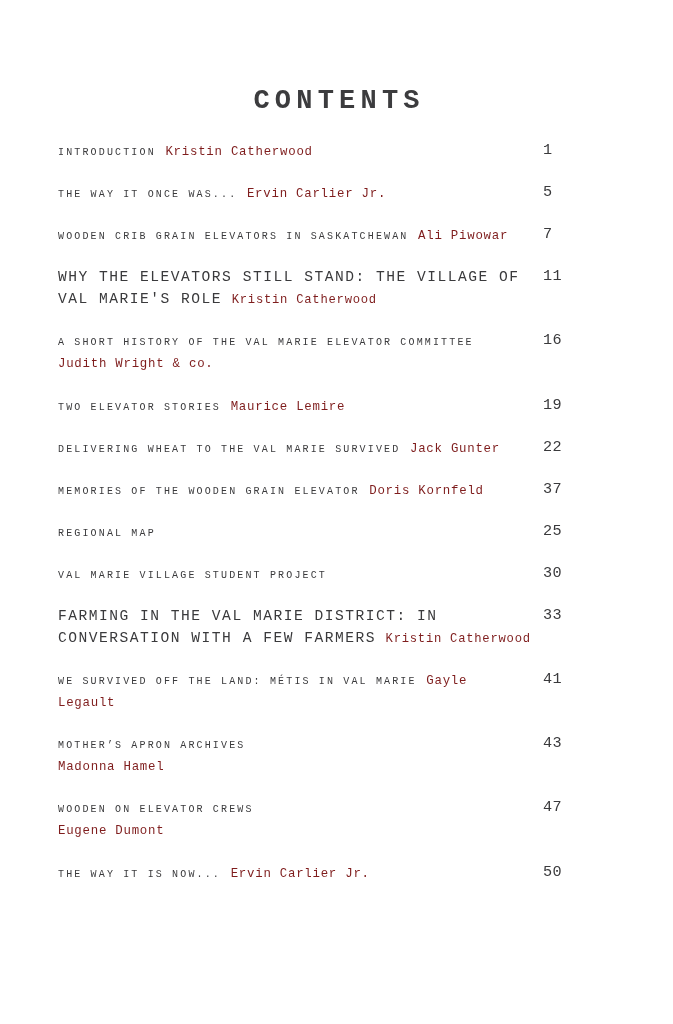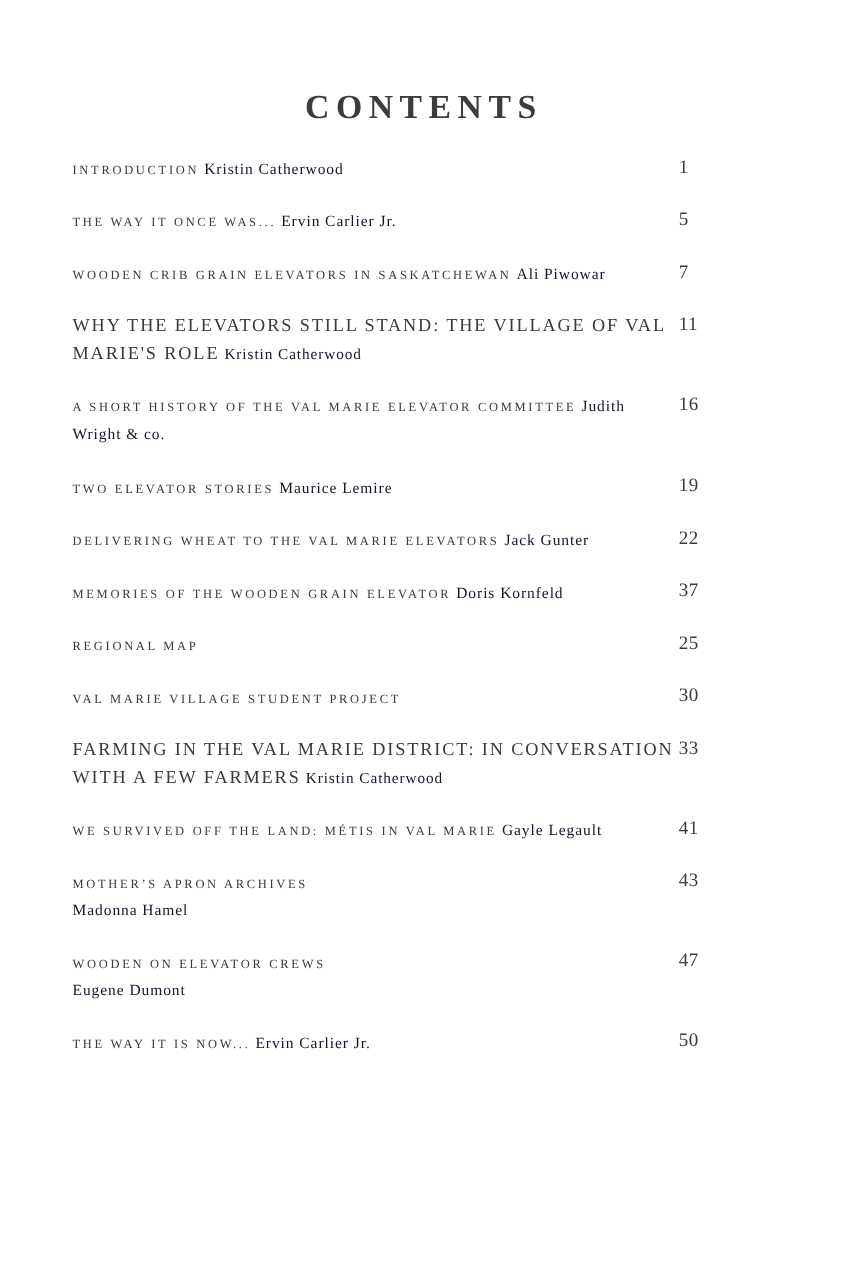--- a/index.html
+++ b/index.html
@@ -6,24 +6,24 @@
   html, body {
     margin: 0;
     padding: 0;
     background: #ffffff;
   }
 
   .page {
     position: relative;
     width: 673px;
     height: 864px;
-    margin: 0 auto;
+    margin: 16px auto;
     background: #ffffff;
     overflow: hidden;
-    font-family: Liberation Serif, serif;
+    font-family: Liberation Mono, monospace;
     color: #3a3a3c;
     -webkit-font-smoothing: antialiased;
   }
 
   .page-title {
     position: absolute;
     left: 0;
     right: 0;
     top: 72px;
     text-align: center;
@@ -56,21 +56,21 @@
   .entry-title {
     font-size: 10px;
     letter-spacing: 2.15px;
     color: #3a3a3c;
     white-space: normal;
   }
 
   .entry-author {
     font-size: 12.4px;
     letter-spacing: 0.75px;
-    color: #0f172a;
+    color: #7f1d1d;
   }
 
   .entry-page {
     position: absolute;
     left: 485px;
     top: 1px;
     width: 60px;
     text-align: left;
     font-size: 15.2px;
     letter-spacing: 0.4px;
@@ -139,21 +139,21 @@
     <div class="entry narrow gap-md">
       <div class="entry-body">
         <span class="entry-title">TWO ELEVATOR STORIES</span>
         <span class="entry-author">Maurice Lemire</span>
       </div>
       <div class="entry-page">19</div>
     </div>
 
     <div class="entry wide gap-md">
       <div class="entry-body">
-        <span class="entry-title">DELIVERING WHEAT TO THE VAL MARIE ELEVATORS</span>
+        <span class="entry-title">DELIVERING WHEAT TO THE VAL MARIE SURVIVED</span>
         <span class="entry-author">Jack Gunter</span>
       </div>
       <div class="entry-page">22</div>
     </div>
 
     <div class="entry narrow gap-md">
       <div class="entry-body">
         <span class="entry-title">MEMORIES OF THE WOODEN GRAIN ELEVATOR</span>
         <span class="entry-author">Doris Kornfeld</span>
       </div>

